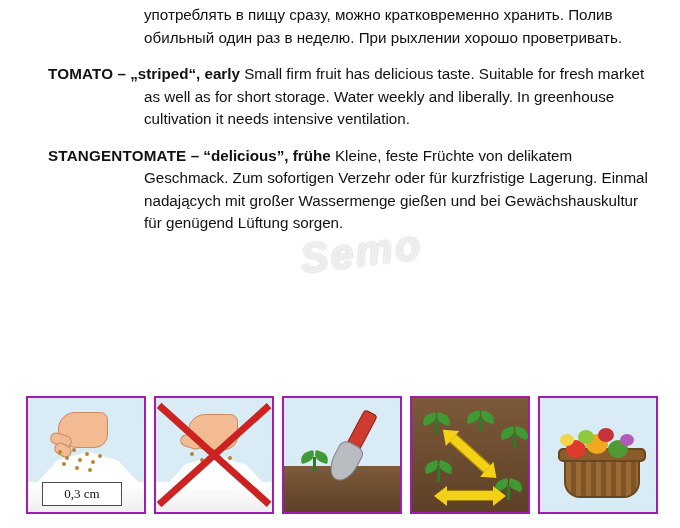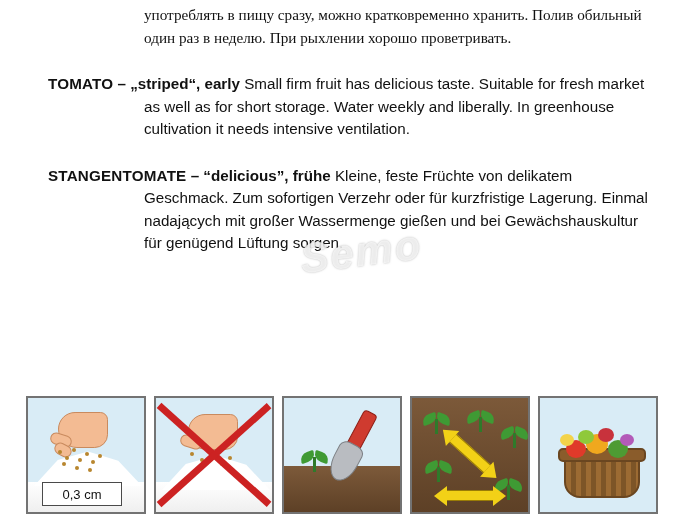--- a/index.html
+++ b/index.html
@@ -37,33 +37,32 @@
     text-indent: 0;
   }
 
   .para.hang {
     padding-left: 96px;
     text-indent: -96px;
   }
 
   .para.cont {
     padding-left: 96px;
-    font-family: Liberation Serif, serif;
   }
 
   .lang {
     font-weight: bold;
     letter-spacing: 0.2px;
   }
   .variety {
     font-weight: bold;
   }
 
   .gap-top {
-    margin-top: 24px;
+    margin-top: 14px;
   }
 
   .watermark {
     position: absolute;
     left: 300px;
     top: 228px;
     font-family: "Liberation Sans", sans-serif;
     font-style: italic;
     font-weight: bold;
     font-size: 42px;
@@ -82,24 +81,25 @@
     top: 396px;
     width: 636px;
     height: 120px;
     display: flex;
     gap: 8px;
   }
   .icon-cell {
     position: relative;
     width: 120px;
     height: 118px;
-    border: 2px solid #737373;
+    border: 2px solid #a21caf;
     background: #d9ecf6;
     box-sizing: border-box;
     overflow: hidden;
+    font-family: Liberation Serif, serif;
   }
   .soil-full {
     position: absolute;
     left: 0;
     bottom: 0;
     width: 100%;
     height: 46px;
     background: linear-gradient(#7d5a3a, #5d4026);
   }
   .mound {

